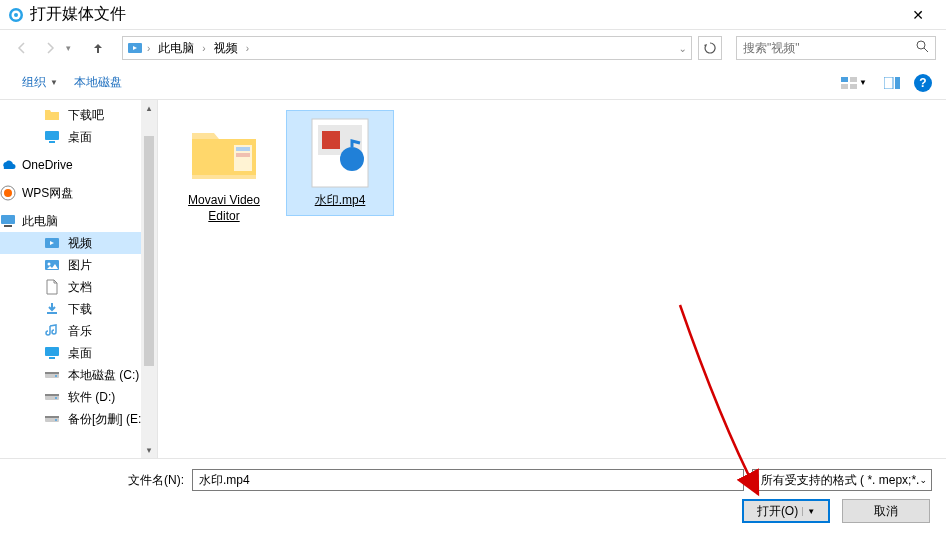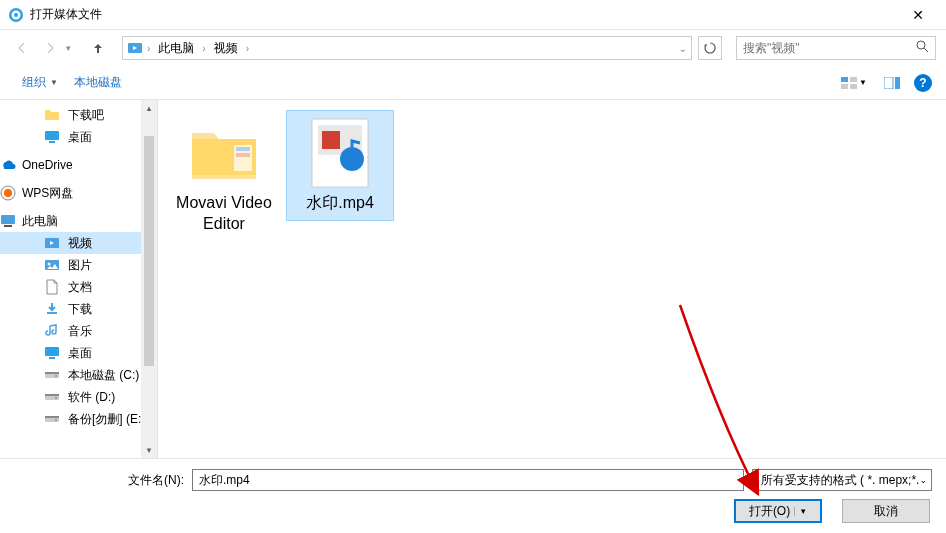--- a/index.html
+++ b/index.html
@@ -1,20 +1,20 @@
 <!DOCTYPE html>
 <html><head>
   <meta charset="utf-8">
   <style>
     * { margin: 0; padding: 0; box-sizing: border-box; font-family: "Microsoft YaHei", "Segoe UI", sans-serif; }
     body { width: 946px; height: 533px; background: #fff; font-size: 12px; color: #000; overflow: hidden; position: relative; }
     
     .titlebar { height: 30px; display: flex; align-items: center; padding: 0 8px; border-bottom: 1px solid #e5e5e5; }
     .titlebar-icon { width: 16px; height: 16px; margin-right: 6px; }
-    .titlebar-title { flex: 1; font-size: 12px; }
+    .titlebar-title { flex: 1; font-size: 16px; }
     .titlebar-close { width: 40px; height: 28px; display: flex; align-items: center; justify-content: center; cursor: pointer; font-size: 14px; }
     
     .navbar { height: 36px; display: flex; align-items: center; padding: 0 10px; gap: 4px; }
     .nav-btn { width: 24px; height: 24px; display: flex; align-items: center; justify-content: center; color: #ccc; cursor: default; }
     .nav-btn.enabled { color: #555; cursor: pointer; }
     .nav-dropdown { width: 12px; color: #888; font-size: 9px; }
     .nav-up { margin-left: 4px; margin-right: 8px; color: #555; cursor: pointer; }
     .breadcrumb { flex: 1; height: 24px; border: 1px solid #ccc; display: flex; align-items: center; padding: 0 4px; gap: 2px; margin-right: 2px; }
     .breadcrumb-icon { width: 16px; height: 16px; flex-shrink: 0; }
     .breadcrumb-sep { color: #888; font-size: 10px; padding: 0 2px; }
@@ -36,28 +36,28 @@
     .tree-item { display: flex; align-items: center; height: 22px; gap: 6px; cursor: pointer; white-space: nowrap; }
     .tree-item.indent { padding-left: 44px; gap: 8px; }
     .tree-item.selected { background: #cce8ff; }
     .tree-icon { width: 16px; height: 16px; flex-shrink: 0; }
     .tree-spacer { height: 6px; }
     
     .content { flex: 1; padding: 10px 12px; display: flex; gap: 8px; align-items: flex-start; }
     .file-item { width: 108px; display: flex; flex-direction: column; align-items: center; padding: 6px 4px; cursor: pointer; border: 1px solid transparent; }
     .file-item.selected { background: #cce8ff; border-color: #99d1ff; }
     .file-thumb { width: 88px; height: 72px; display: flex; align-items: center; justify-content: center; margin-bottom: 4px; }
-    .file-label { text-align: center; font-size: 16px; line-height: 1.3; word-break: break-word; }
+    .file-label { text-align: center; font-size: 12px; line-height: 1.3; word-break: break-word; text-decoration: underline; }
     
     .footer { padding: 10px 14px 12px; border-top: 1px solid #e5e5e5; }
     .footer-row { display: flex; align-items: center; gap: 8px; margin-bottom: 8px; }
     .footer-label { width: 170px; text-align: right; }
     .filename-input { flex: 1; height: 22px; border: 1px solid #7a7a7a; padding: 0 6px; font-size: 12px; outline: none; }
     .filter-select { width: 180px; height: 22px; border: 1px solid #7a7a7a; padding: 0 4px; display: flex; align-items: center; justify-content: flex-end; cursor: pointer; font-size: 12px; white-space: nowrap; overflow: hidden; }
-    .footer-buttons { display: flex; justify-content: flex-end; gap: 20px; padding-right: 2px; }
+    .footer-buttons { display: flex; justify-content: flex-end; gap: 12px; padding-right: 2px; }
     .dlg-button { width: 88px; height: 24px; border: 1px solid #adadad; background: #e1e1e1; cursor: pointer; font-size: 12px; display: flex; align-items: center; justify-content: center; }
     .dlg-button.primary { border: 2px solid #0078d7; }
     .dlg-button-caret { font-size: 8px; border-left: 1px solid #adadad; padding-left: 4px; margin-left: 4px; }
     
     .arrow-svg { position: absolute; top: 0; left: 0; pointer-events: none; }
     
     .scrollbar-v { position: absolute; right: 0; top: 0; bottom: 0; width: 16px; background: #f0f0f0; display: flex; flex-direction: column; }
     .scroll-arrow { height: 16px; display: flex; align-items: center; justify-content: center; font-size: 9px; color: #606060; cursor: pointer; }
     .scroll-thumb { background: #cdcdcd; margin: 0 3px; }
   </style>

